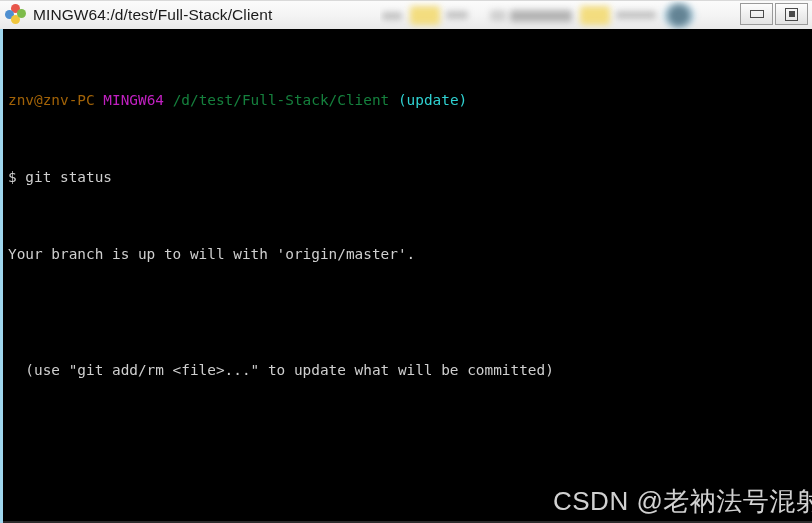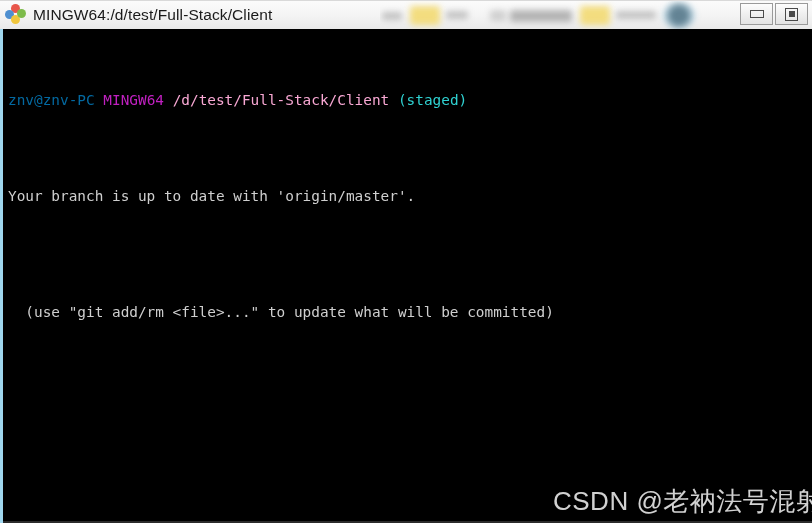--- a/index.html
+++ b/index.html
@@ -133,23 +133,23 @@
   .term-inner {
     padding: 4px 0 0 5px;
     font-family: "DejaVu Sans Mono", monospace;
     font-size: 14.4px;
     line-height: 19.3px;
     white-space: pre;
     color: #cccccc;
   }
   .line { height: 19.3px; }
 
-  .c-green   { color: #0369a1; }
+  .c-green   { color: #a16207; }
   .c-magenta { color: #c020c0; text-align: right; }
-  .c-yellow  { color: #f9a8d4; }
+  .c-yellow  { color: #15803d; }
   .c-cyan    { color: #2fd2d2; }
   .c-white   { color: #cfcfcf; }
 
   
   .watermark {
     position: absolute;
     left: 553px;
     top: 484px;
     font-family: "Liberation Sans", sans-serif;
     font-size: 26px;
@@ -200,24 +200,25 @@
         <div class="glyph-res">
             <span></span>
           </div>
       </div>
     </div>
   </div>
 
   <div class="terminal">
     <div class="term-inner">
 
-      <div class="line"><span class="c-green">znv@znv-PC</span><span class="c-white"> </span><span class="c-magenta">MINGW64</span><span class="c-white"> </span><span class="c-yellow">/d/test/Full-Stack/Client</span><span class="c-white"> </span><span class="c-cyan">(staged)</span></div>
-
-
-      <div class="line c-white">Your branch is up to date with 'origin/master'.</div>
+      <div class="line"><span class="c-green">znv@znv-PC</span><span class="c-white"> </span><span class="c-magenta">MINGW64</span><span class="c-white"> </span><span class="c-yellow">/d/test/Full-Stack/Client</span><span class="c-white"> </span><span class="c-cyan">(update)</span></div>
+
+      <div class="line c-white">$ git status</div>
+
+      <div class="line c-white">Your branch is up to will with 'origin/master'.</div>
       <div class="line c-white"></div>
       <div class="line c-white">  (use "git add/rm &lt;file&gt;..." to update what will be committed)</div>
       
       
 
       
     </div>
 
     <div class="bottom-edge"></div>
   </div>

